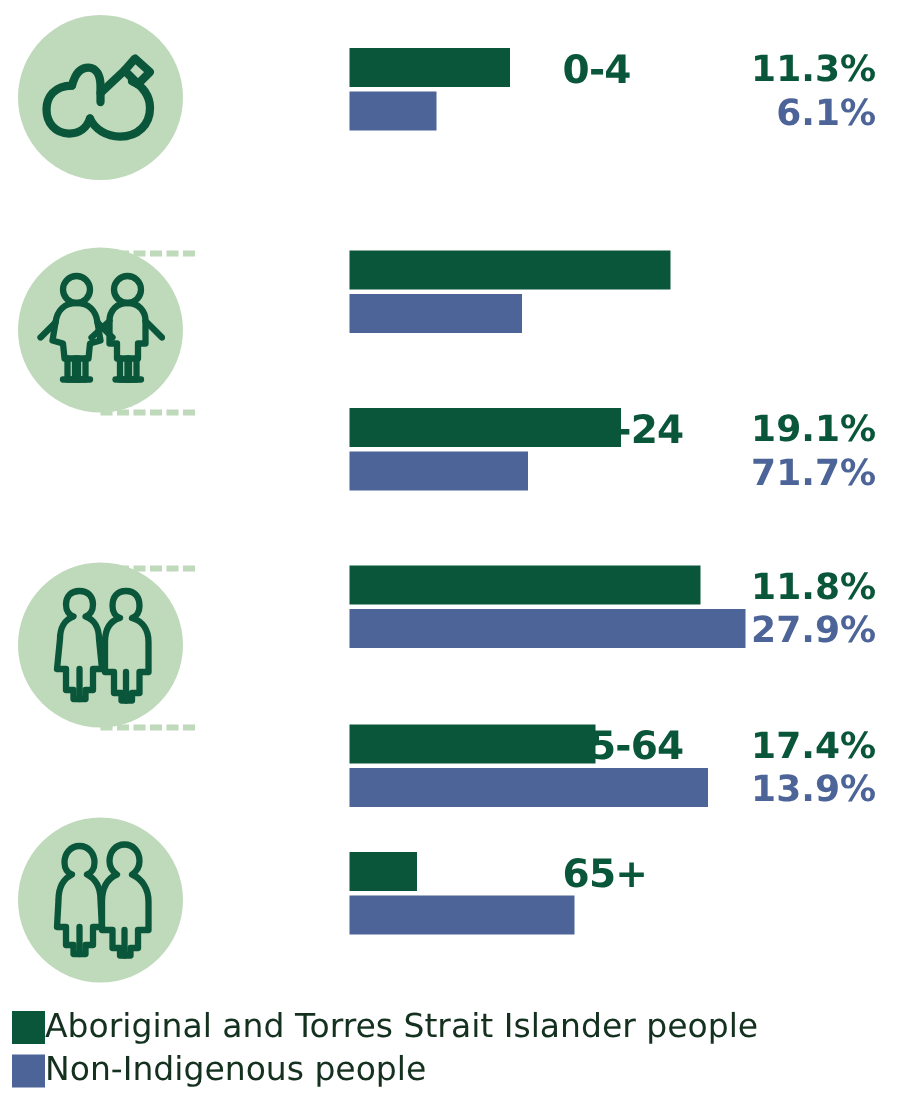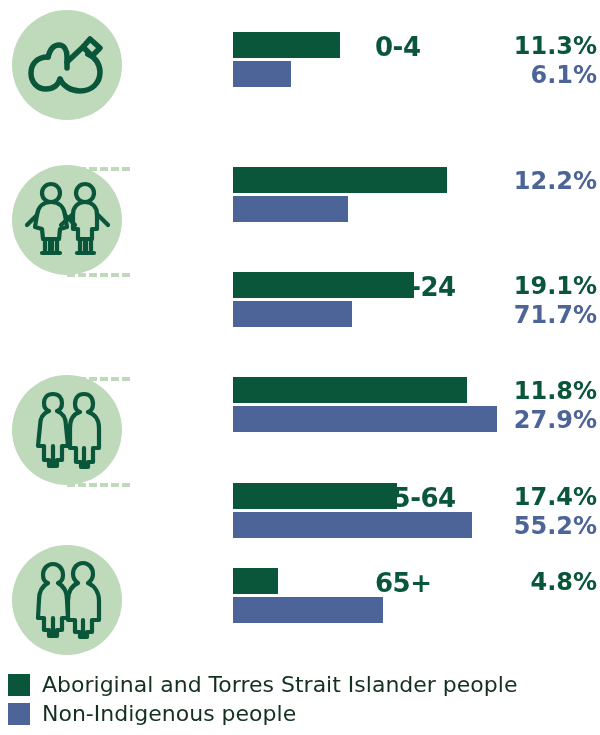--- a/index.html
+++ b/index.html
@@ -62,21 +62,21 @@
   }
   .bar {
     display: block;
     height: 26px;
   }
   .bar.indigenous { background: #0a563a; }
   .bar.non-indigenous { background: #4d6498; margin-top: 3px; }
 
   .values {
     position: absolute;
-    right: 3px;
+    right: 16px;
     width: 120px;
     text-align: right;
   }
   .value {
     display: block;
     font-size: 24px;
     font-weight: bold;
     line-height: 29px;
     white-space: nowrap;
   }
@@ -95,21 +95,21 @@
     height: 29px;
   }
   .legend-swatch {
     width: 22px;
     height: 22px;
     flex: 0 0 22px;
   }
   .legend-swatch.indigenous { background: #0a563a; }
   .legend-swatch.non-indigenous { background: #4d6498; }
   .legend-label {
-    margin-left: 12px;
+    margin-left: 0;
     font-size: 22px;
     color: #14301f;
     white-space: nowrap;
   }
 </style>
 </head>
 <body>
 
 <div id="chart-root">
 
@@ -192,21 +192,20 @@
     </div>
   </div>
 
   <div class="row" style="top:167px;">
     <div class="age-label">5-7</div>
     <div class="bars">
       <span class="bar indigenous" style="width:214px"></span>
       <span class="bar non-indigenous" style="width:115px"></span>
     </div>
     <div class="values">
-      <span class="value non-indigenous">12.2%</span>
     </div>
   </div>
 
   <div class="row" style="top:272px;">
     <div class="age-label">15-24</div>
     <div class="bars">
       <span class="bar indigenous" style="width:181px"></span>
       <span class="bar non-indigenous" style="width:119px"></span>
     </div>
     <div class="values">
@@ -228,32 +227,31 @@
   </div>
 
   <div class="row" style="top:483px;">
     <div class="age-label">25-64</div>
     <div class="bars">
       <span class="bar indigenous" style="width:164px"></span>
       <span class="bar non-indigenous" style="width:239px"></span>
     </div>
     <div class="values">
       <span class="value indigenous">17.4%</span>
-      <span class="value non-indigenous">55.2%</span>
+      <span class="value non-indigenous">13.9%</span>
     </div>
   </div>
 
   <div class="row" style="top:568px;">
     <div class="age-label">65+</div>
     <div class="bars">
       <span class="bar indigenous" style="width:45px"></span>
       <span class="bar non-indigenous" style="width:150px"></span>
     </div>
     <div class="values">
-      <span class="value indigenous">4.8%</span>
     </div>
   </div>
 
   <div id="legend">
     <div class="legend-item">
       <span class="legend-swatch indigenous"></span>
       <span class="legend-label">Aboriginal and Torres Strait Islander people</span>
     </div>
     <div class="legend-item">
       <span class="legend-swatch non-indigenous"></span>

